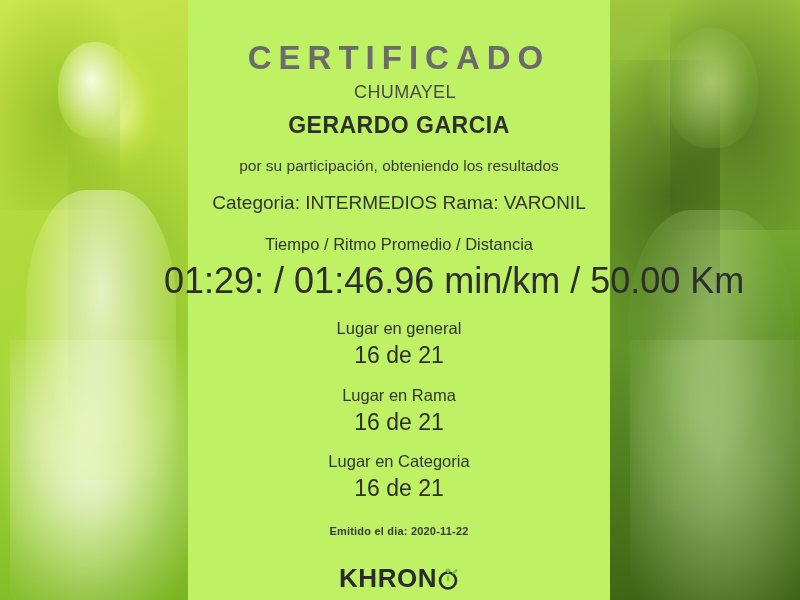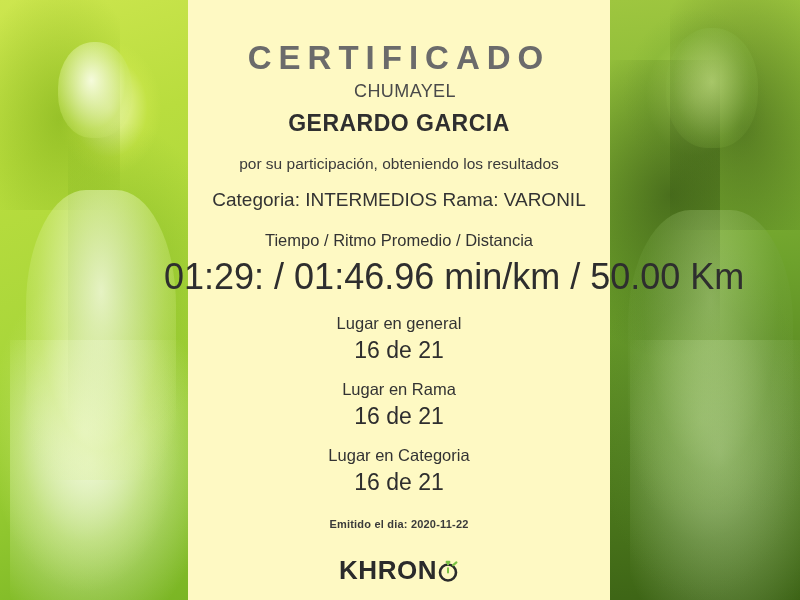--- a/index.html
+++ b/index.html
@@ -118,26 +118,27 @@
     background: radial-gradient(ellipse at 50% 30%, rgba(195,222,155,0.45) 0%, rgba(120,165,70,0.25) 58%, rgba(60,100,25,0) 88%);
   }
 
   
   .card {
     position: absolute;
     left: 188px;
     top: 0;
     width: 422px;
     height: 600px;
-    background: #fef9c3;
+    background: #bef264;
     display: flex;
     flex-direction: column;
     align-items: center;
     text-align: center;
     color: #3c3c3c;
+    justify-content: space-between;
   }
 
   .cert-title {
     margin-top: 40px;
     font-size: 33px;
     font-weight: bold;
     letter-spacing: 7px;
     color: #6b6b6b;
     line-height: 1.1;
   }

